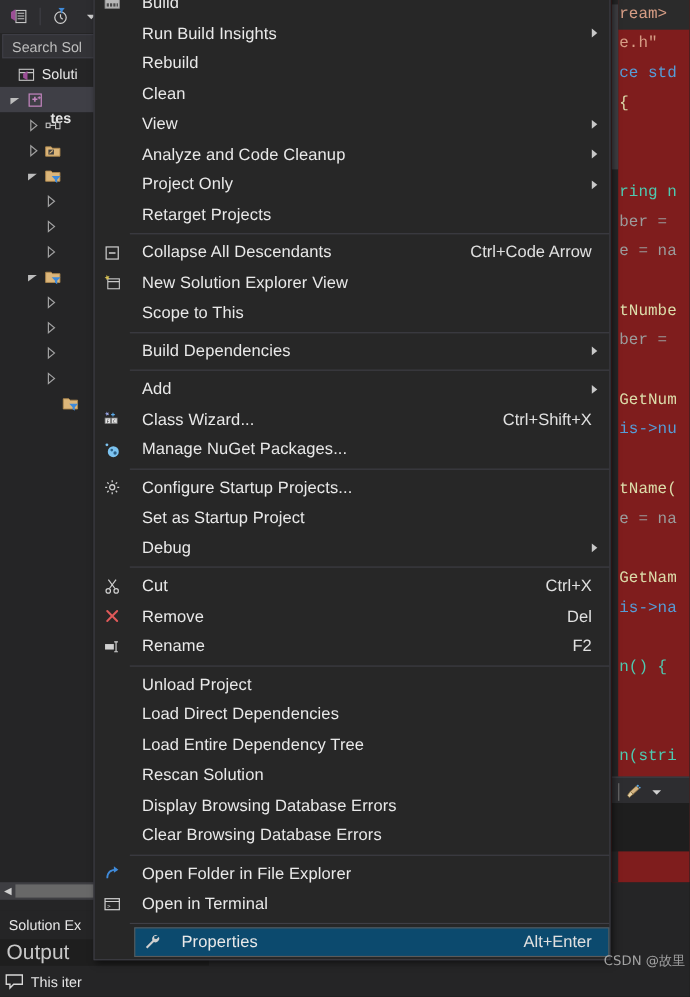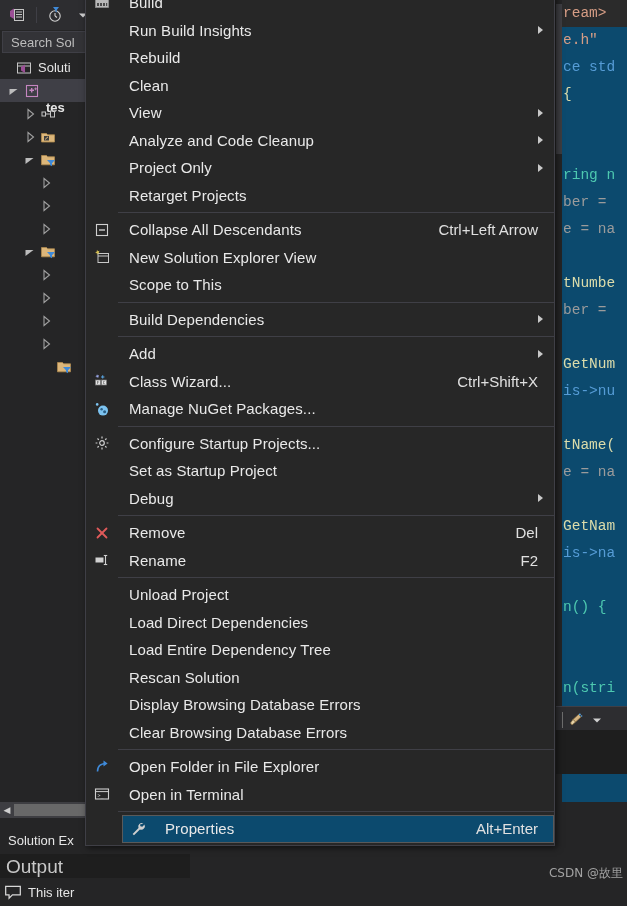--- a/index.html
+++ b/index.html
@@ -33,21 +33,21 @@
   .hscroll .thumb { height: 12px; background: #686868; flex: 1; margin-right: 4px; }
 
   .bottom-tabs { position: absolute; left: 0; bottom: 52px; width: 190px; height: 26px; background: #252526; display: flex; align-items: center; }
   .bottom-tabs .tab { padding: 0 8px; font-size: 13px; color: #e6e6e6; line-height: 26px; }
   .out-tab { position: absolute; left: 0; bottom: 26px; width: 190px; height: 26px; background: #1e1e1e; display: flex; align-items: center; }
   .out-tab .tab { padding: 0 6px; font-size: 19px; color: #c8c8c8; }
   .statusbar { position: absolute; left: 0; bottom: 0; width: 627px; height: 28px; background: #252526; display: flex; align-items: center; }
   .statusbar .sb-item { display: flex; align-items: center; gap: 6px; padding-left: 4px; color: #e6e6e6; font-size: 13px; white-space: nowrap; }
 
   
-  .editor { position: absolute; left: 556px; top: 0; width: 71px; height: 802px; background: #0c4a6e; overflow: hidden; }
+  .editor { position: absolute; left: 556px; top: 0; width: 71px; height: 802px; background: #7f1d1d; overflow: hidden; }
   .ed-scrollcol { position: absolute; left: 0; top: 0; width: 6px; height: 906px; background: #252526; }
   .ed-scrollthumb { position: absolute; left: 0; top: 4px; width: 6px; height: 150px; background: #3e3e42; }
   .code { position: absolute; left: 6px; top: 0; width: 65px; font-family: "Liberation Mono", monospace; font-size: 14.5px; line-height: 27px; white-space: pre; }
   .code .ln { height: 27px; padding-left: 1px; }
   .code .ln.hl { background: #2b2b2b; }
   .c-orange { color: #d69d85; }
   .c-blue   { color: #569cd6; }
   .c-green  { color: #4ec9b0; }
   .c-white  { color: #dcdcdc; }
   .c-yellow { color: #dcdcaa; }
@@ -349,21 +349,21 @@
       </div>
       <div class="msep"></div>
       <div class="mi">
         <div class="gutter">
           <svg class="ico" viewBox="0 0 16 16">
             <rect x="2.5" y="2.5" width="11" height="11" fill="none" stroke="#cfcfcf" stroke-width="1.1"></rect>
             <line x1="5" y1="8" x2="11" y2="8" stroke="#cfcfcf" stroke-width="1.4"></line>
           </svg>
         </div>
         <div class="label">Collapse All Descendants</div>
-        <div class="accel">Ctrl+Left Arrow</div>
+        <div class="accel">Ctrl+Code Arrow</div>
       </div>
       <div class="mi">
         <div class="gutter">
           <svg class="ico" viewBox="0 0 16 16">
             <rect x="4" y="4.5" width="10.5" height="9" fill="none" stroke="#c8c8c8" stroke-width="1"></rect>
             <line x1="4" y1="7" x2="14.5" y2="7" stroke="#c8c8c8" stroke-width="1"></line>
             <path d="M3 .8 l.9 1.5 1.7-.5 -.9 1.5 .9 1.5 -1.7-.5 -.9 1.5 -.3-1.7 -1.6-.7 1.6-.7 z" fill="#d7c154"></path>
           </svg>
         </div>
         <div class="label">New Solution Explorer View</div>
@@ -424,20 +424,34 @@
       <div class="mi">
         <div class="gutter"></div>
         <div class="label">Set as Startup Project</div>
       </div>
       <div class="mi">
         <div class="gutter"></div>
         <div class="label">Debug</div>
         <div class="sub"></div>
       </div>
       <div class="msep"></div>
+      <div class="mi">
+        <div class="gutter">
+          <svg class="ico" viewBox="0 0 16 16">
+            <g stroke="#d0d0d0" stroke-width="1.1" fill="none">
+              <line x1="4.5" y1="2" x2="10.5" y2="10"></line>
+              <line x1="11.5" y1="2" x2="5.5" y2="10"></line>
+              <circle cx="4.4" cy="12.2" r="2"></circle>
+              <circle cx="11.6" cy="12.2" r="2"></circle>
+            </g>
+          </svg>
+        </div>
+        <div class="label">Cut</div>
+        <div class="accel">Ctrl+X</div>
+      </div>
       <div class="mi">
         <div class="gutter">
           <svg class="ico" viewBox="0 0 16 16">
             <g stroke="#e05a5a" stroke-width="1.8" stroke-linecap="round">
               <line x1="3.5" y1="3.5" x2="12.5" y2="12.5"></line>
               <line x1="12.5" y1="3.5" x2="3.5" y2="12.5"></line>
             </g>
           </svg>
         </div>
         <div class="label">Remove</div>

